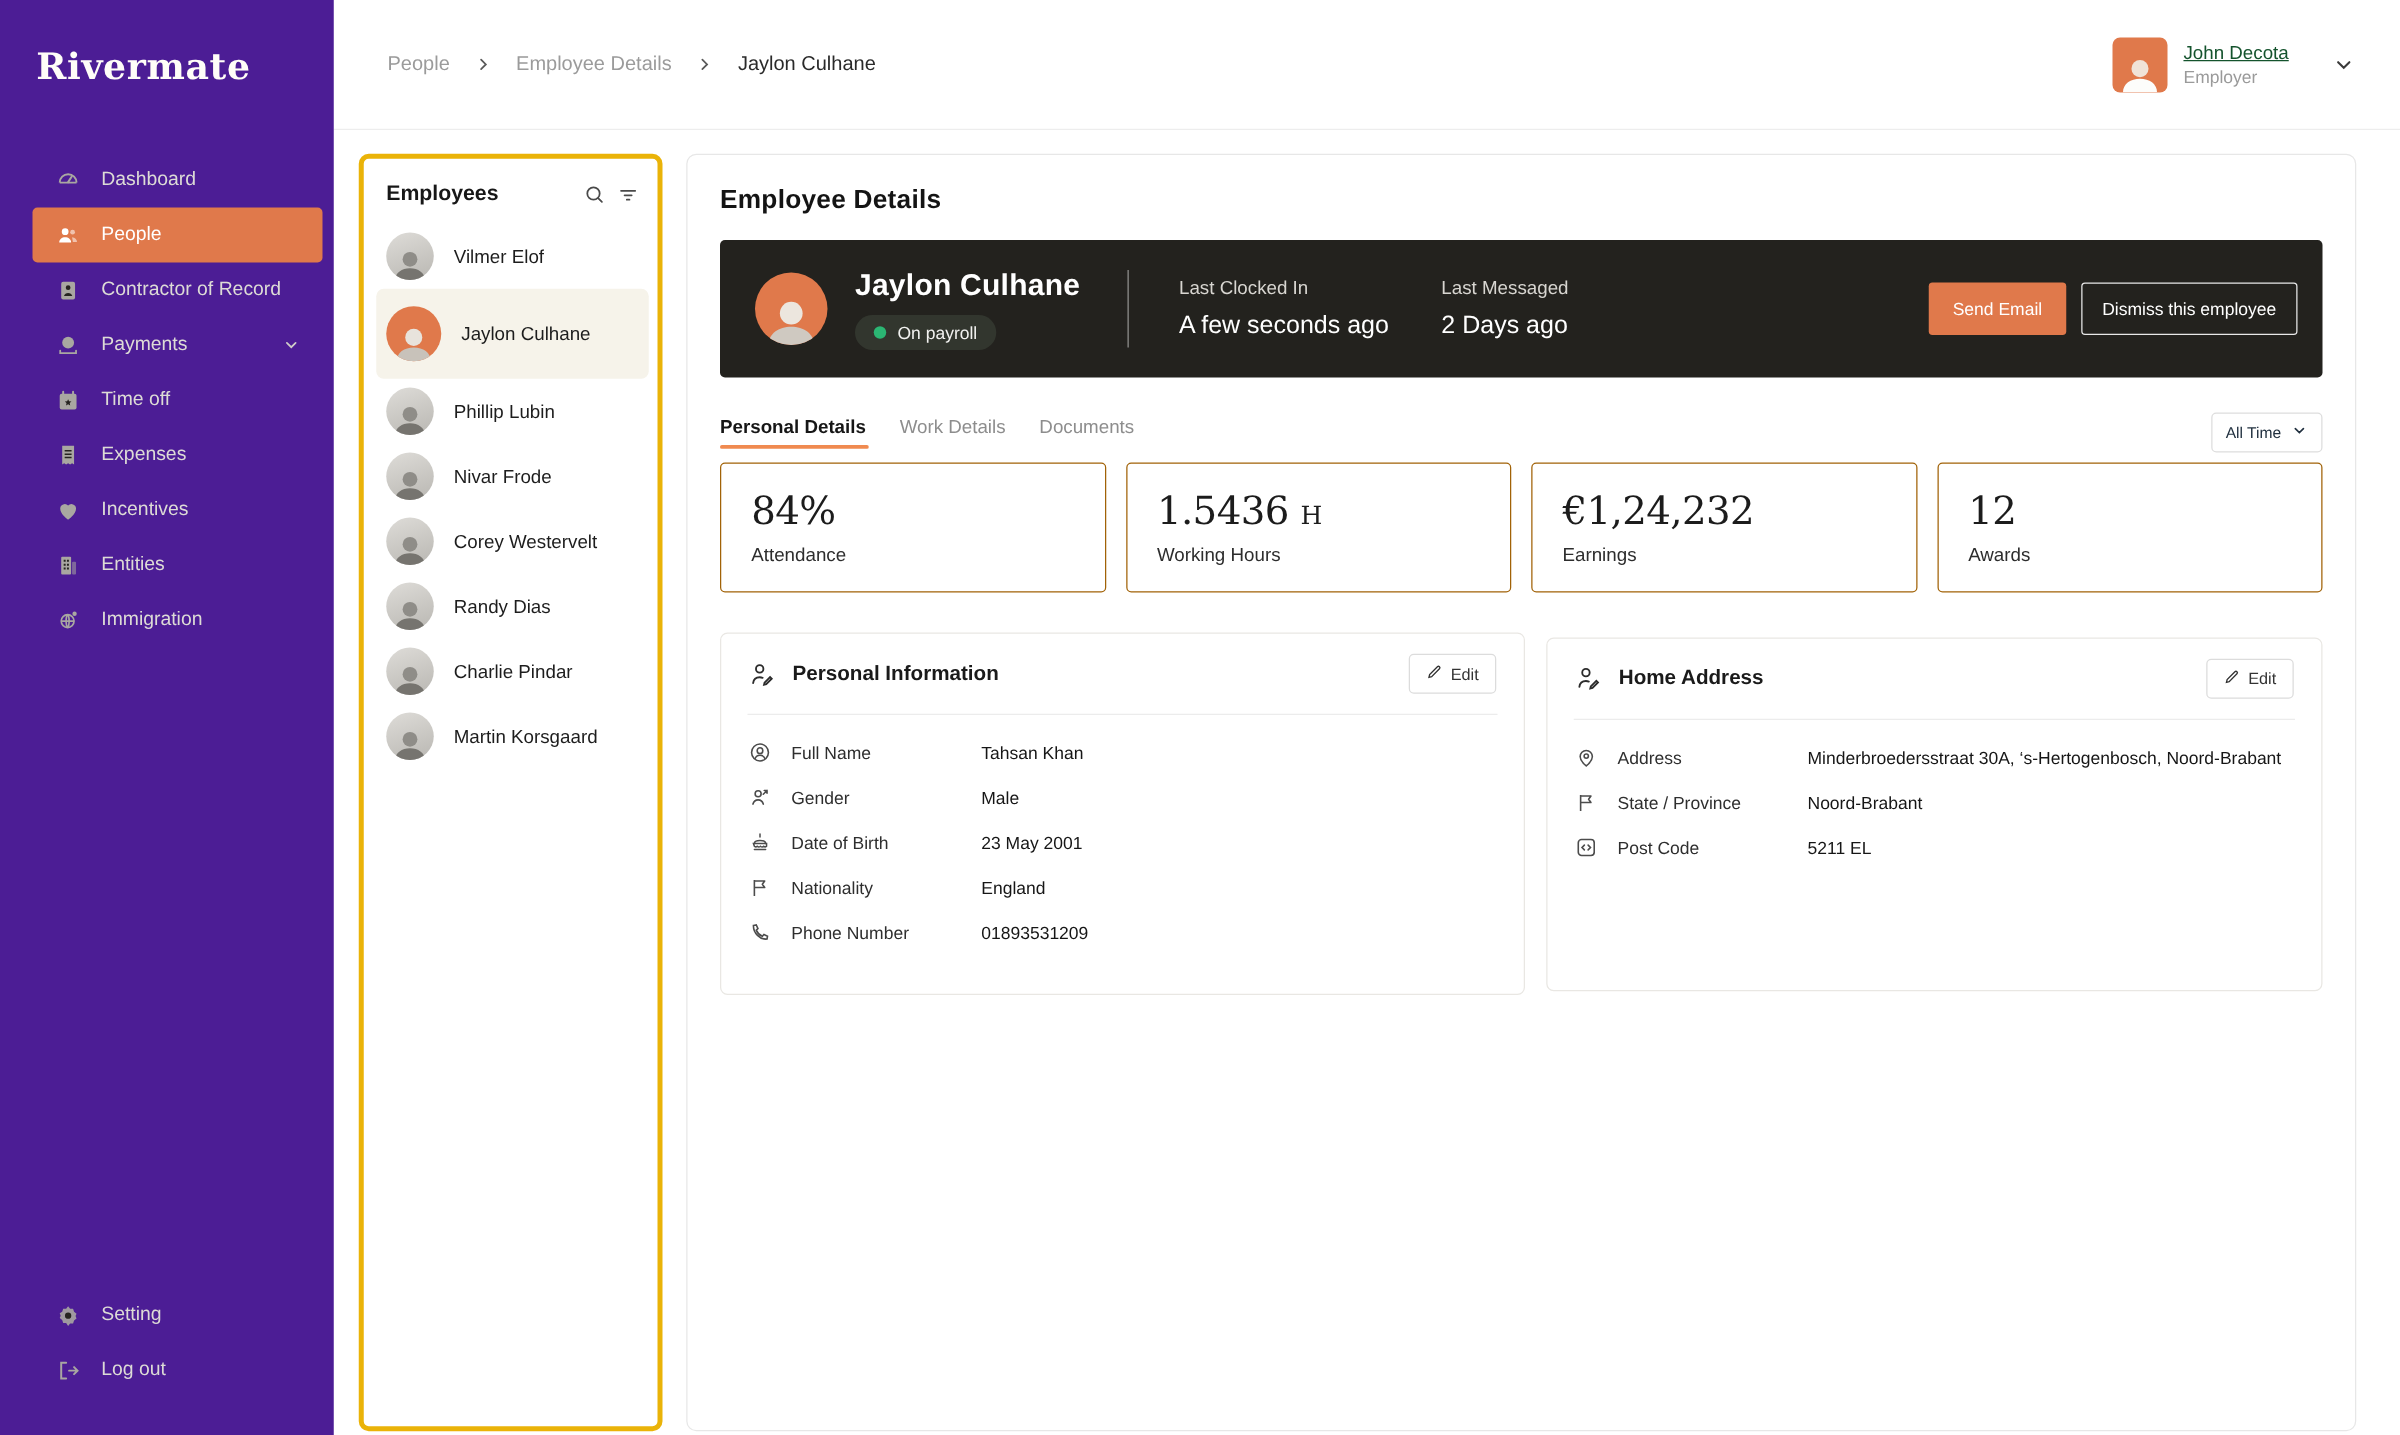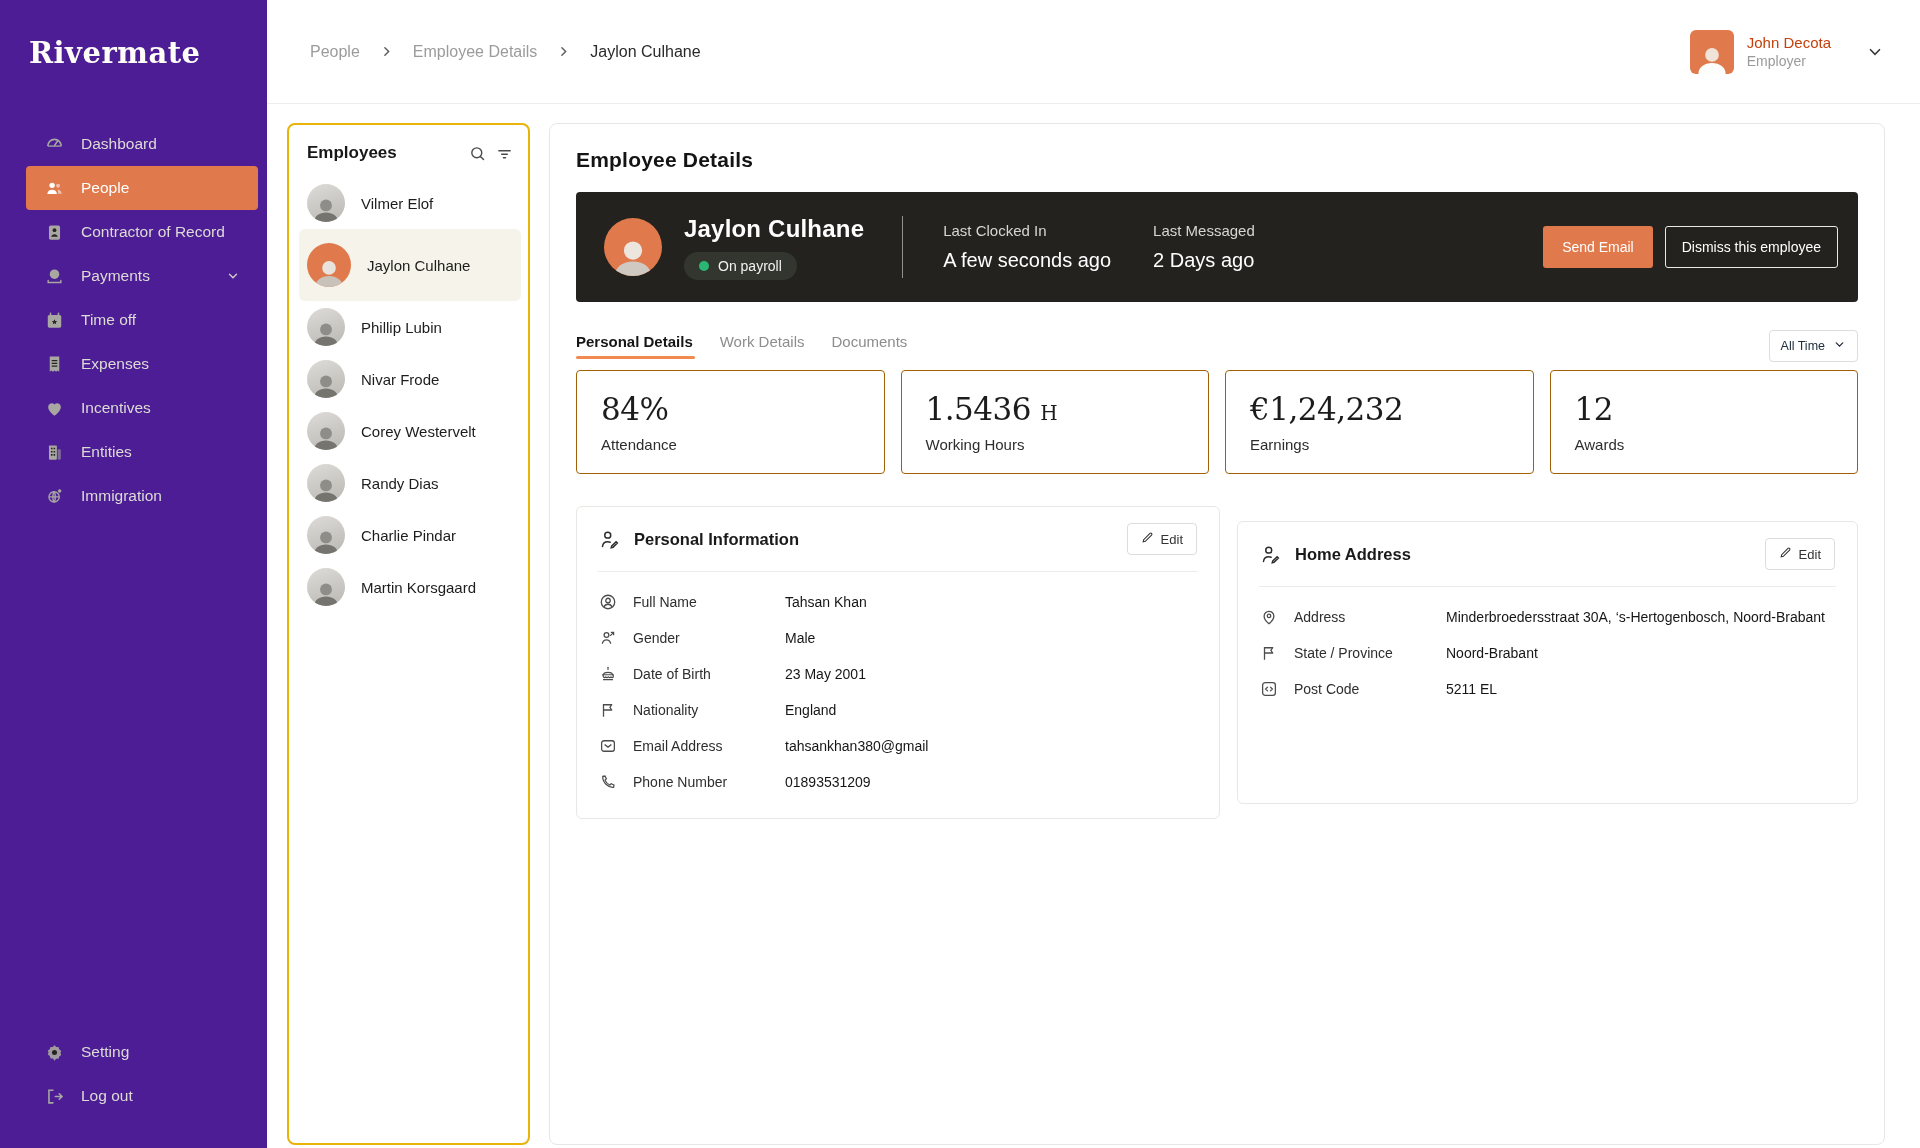--- a/index.html
+++ b/index.html
@@ -26,28 +26,28 @@
   .right { flex:1; display:flex; flex-direction:column; }
   .topbar { height:104px; border-bottom:1px solid #ededed; display:flex;
     align-items:center; padding:0 36px 0 43px; background:#fff; flex-shrink:0; }
   .crumbs { display:flex; align-items:center; gap:20px; font-size:16px; }
   .crumb { color:#9b9b9b; cursor:pointer; }
   .crumb.current { color:#2a2a2a; }
   .crumb-sep { color:#5a5a5a; display:flex; }
   .userchip { margin-left:auto; display:flex; align-items:center; gap:13px; cursor:pointer; }
   .userchip .uavatar { width:44px; height:44px; border-radius:6px; background:#E0794B;
     overflow:hidden; display:flex; align-items:flex-end; justify-content:center; }
-  .uname { font-size:15px; color:#c2410c; }
+  .uname { font-size:15px; color:#14532d;text-decoration:underline; }
   .urole { font-size:14px; color:#9a9a9a; margin-top:2px; }
   .userchip .chev { color:#3a3a3a; margin-left:22px; display:flex; }
 
   .content { flex:1; display:flex; gap:19px; padding:19px 35px 3px 20px; background:#fff; }
 
   
-  .emp-panel { width:243px; flex-shrink:0; background:#fff; border:2px solid #eab308;
+  .emp-panel { width:243px; flex-shrink:0; background:#fff; border:4px solid #eab308;
     border-radius:8px; padding:14px 7px 14px 10px; height:1022px; }
   .emp-head { display:flex; align-items:center; padding:4px 8px 14px 8px; }
   .emp-title { font-size:17px; font-weight:bold; color:#171717; }
   .emp-head .icons { margin-left:auto; display:flex; align-items:center; gap:10px; color:#4a4a4a; }
   .emp-head .icons span { display:flex; cursor:pointer; }
   .emp-row { display:flex; align-items:center; gap:16px; padding:7px 8px; border-radius:6px;
     cursor:pointer; font-size:15px; color:#1d1d1d; }
   .emp-row .avatar { width:38px; height:38px; border-radius:50%; flex-shrink:0;
     background:linear-gradient(160deg,#dedcd8,#b9b7b2); overflow:hidden;
     display:flex; align-items:flex-end; justify-content:center; }
@@ -493,30 +493,20 @@
                     <svg width="18" height="18" viewBox="0 0 24 24" fill="none" stroke="currentColor" stroke-width="1.7" stroke-linejoin="round">
                       <path d="M6 21V4"></path>
                       <path d="M6 5h11l-2.5 3.5L17 12H6"></path>
                     </svg>
                   </span>
                 <span class="rlabel">Nationality</span>
                 <span class="rvalue">England</span>
               </div>
               <div class="ic-row">
                 <span class="ricon">
-                    <svg width="18" height="18" viewBox="0 0 24 24" fill="none" stroke="currentColor" stroke-width="1.7" stroke-linejoin="round">
-                      <rect x="3.5" y="5" width="17" height="14" rx="3"></rect>
-                      <path d="m7.5 10 4.5 3.5L16.5 10"></path>
-                    </svg>
-                  </span>
-                <span class="rlabel">Email Address</span>
-                <span class="rvalue">tahsankhan380@gmail</span>
-              </div>
-              <div class="ic-row">
-                <span class="ricon">
                     <svg width="18" height="18" viewBox="0 0 24 24" fill="none" stroke="currentColor" stroke-width="1.7" stroke-linecap="round">
                       <path d="M5 4.5 8 4l1.8 3.8-1.8 1.7a12 12 0 0 0 6.5 6.5l1.7-1.8L20 16l-.5 3c-7.5.8-14.8-6.5-14.5-14.5z"></path>
                     </svg>
                   </span>
                 <span class="rlabel">Phone Number</span>
                 <span class="rvalue">01893531209</span>
               </div>
             </div>
           </div>
 

